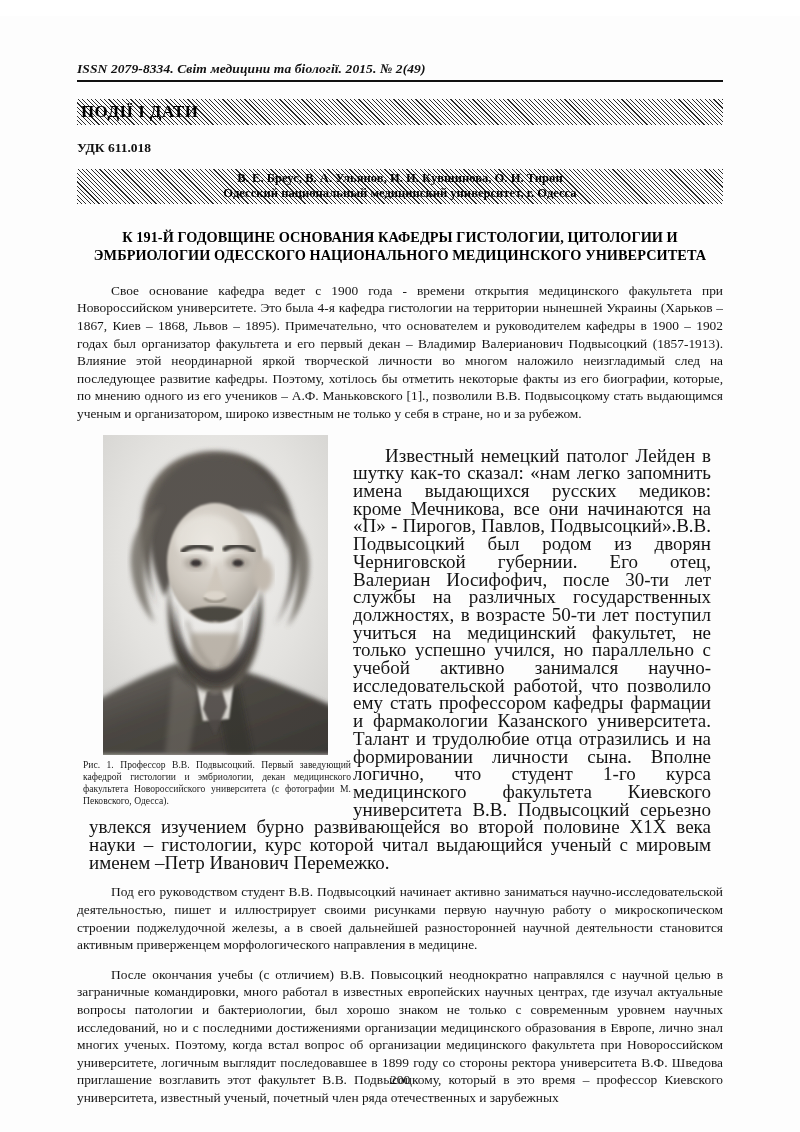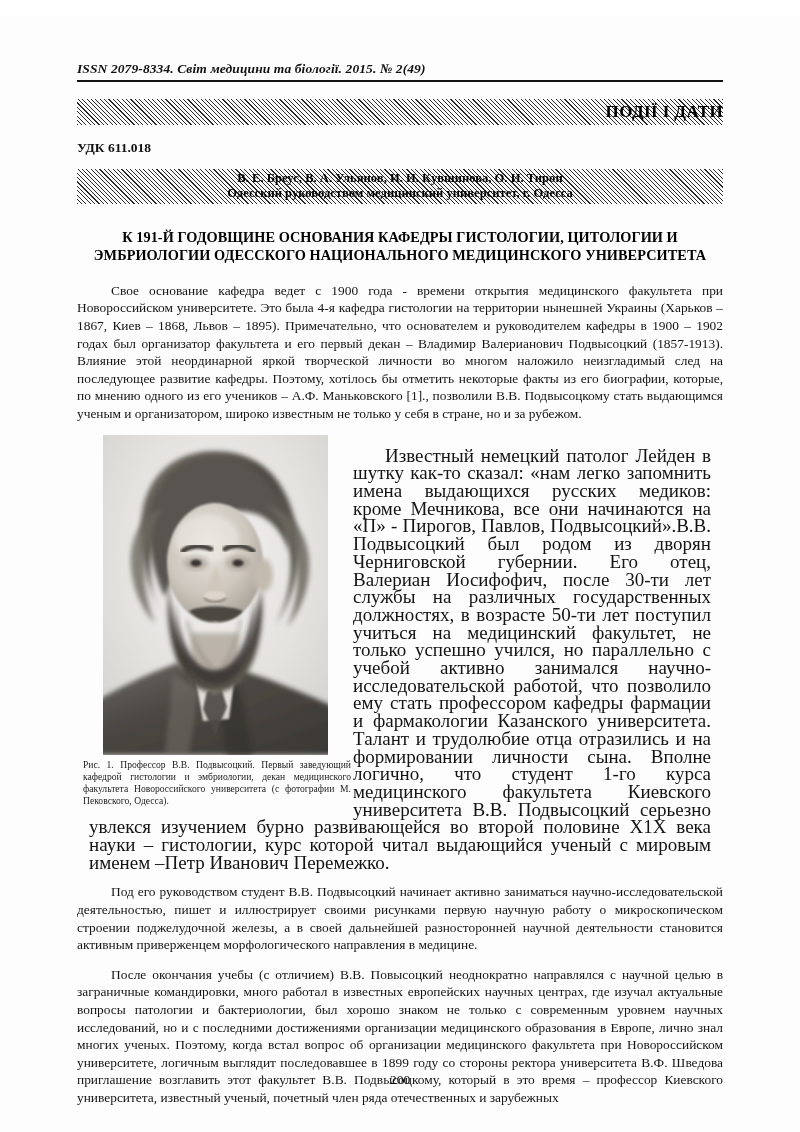--- a/index.html
+++ b/index.html
@@ -50,21 +50,20 @@
 
   
   .hatch {
     background-color: #fbfbfb;
     background-image: repeating-linear-gradient(
         45deg,
         #2b2b2b 0px,
         #2b2b2b 0.8px,
         rgba(255,255,255,0) 0.8px,
         rgba(255,255,255,0) 3.1px);
-    justify-content: flex-end;
   }
 
   .section-bar {
     margin-top: 17px;
     height: 26px;
     width: 646px;
     display: flex;
     align-items: center;
   }
   .section-bar-label {
@@ -199,21 +198,21 @@
     <div class="runhead-rule"></div>
 
     <div class="section-bar hatch">
       <span class="section-bar-label">ПОДІЇ І ДАТИ</span>
     </div>
 
     <div class="udc">УДК 611.018</div>
 
     <div class="authors-band hatch">
       <div class="authors-line">В. Е. Бреус, В. А. Ульянов, И. И. Кувшинова, О. И. Тирон</div>
-      <div class="authors-line">Одесский руководством медицинский университет, г. Одесса</div>
+      <div class="authors-line">Одесский национальный медицинский университет, г. Одесса</div>
     </div>
 
     <div class="article-title">К 191-Й ГОДОВЩИНЕ ОСНОВАНИЯ КАФЕДРЫ ГИСТОЛОГИИ, ЦИТОЛОГИИ И ЭМБРИОЛОГИИ ОДЕССКОГО НАЦИОНАЛЬНОГО МЕДИЦИНСКОГО УНИВЕРСИТЕТА</div>
 
     <div class="lead-block">
       <p class="body">Свое основание кафедра ведет с 1900 года - времени открытия медицинского факультета при Новороссийском университете. Это была 4-я кафедра гистологии на территории нынешней Украины (Харьков – 1867, Киев – 1868, Львов – 1895). Примечательно, что основателем и руководителем кафедры в 1900 – 1902 годах был организатор факультета и его первый декан – Владимир Валерианович Подвысоцкий (1857-1913). Влияние этой неординарной яркой творческой личности во многом наложило неизгладимый след на последующее развитие кафедры. Поэтому, хотілось бы отметить некоторые факты из его биографии, которые, по мнению одного из его учеников – А.Ф. Маньковского [1]., позволили В.В. Подвысоцкому стать выдающимся ученым и организатором, широко известным не только у себя в стране, но и за рубежом.</p>
     </div>
 
     <div class="figure-wrap">
 

